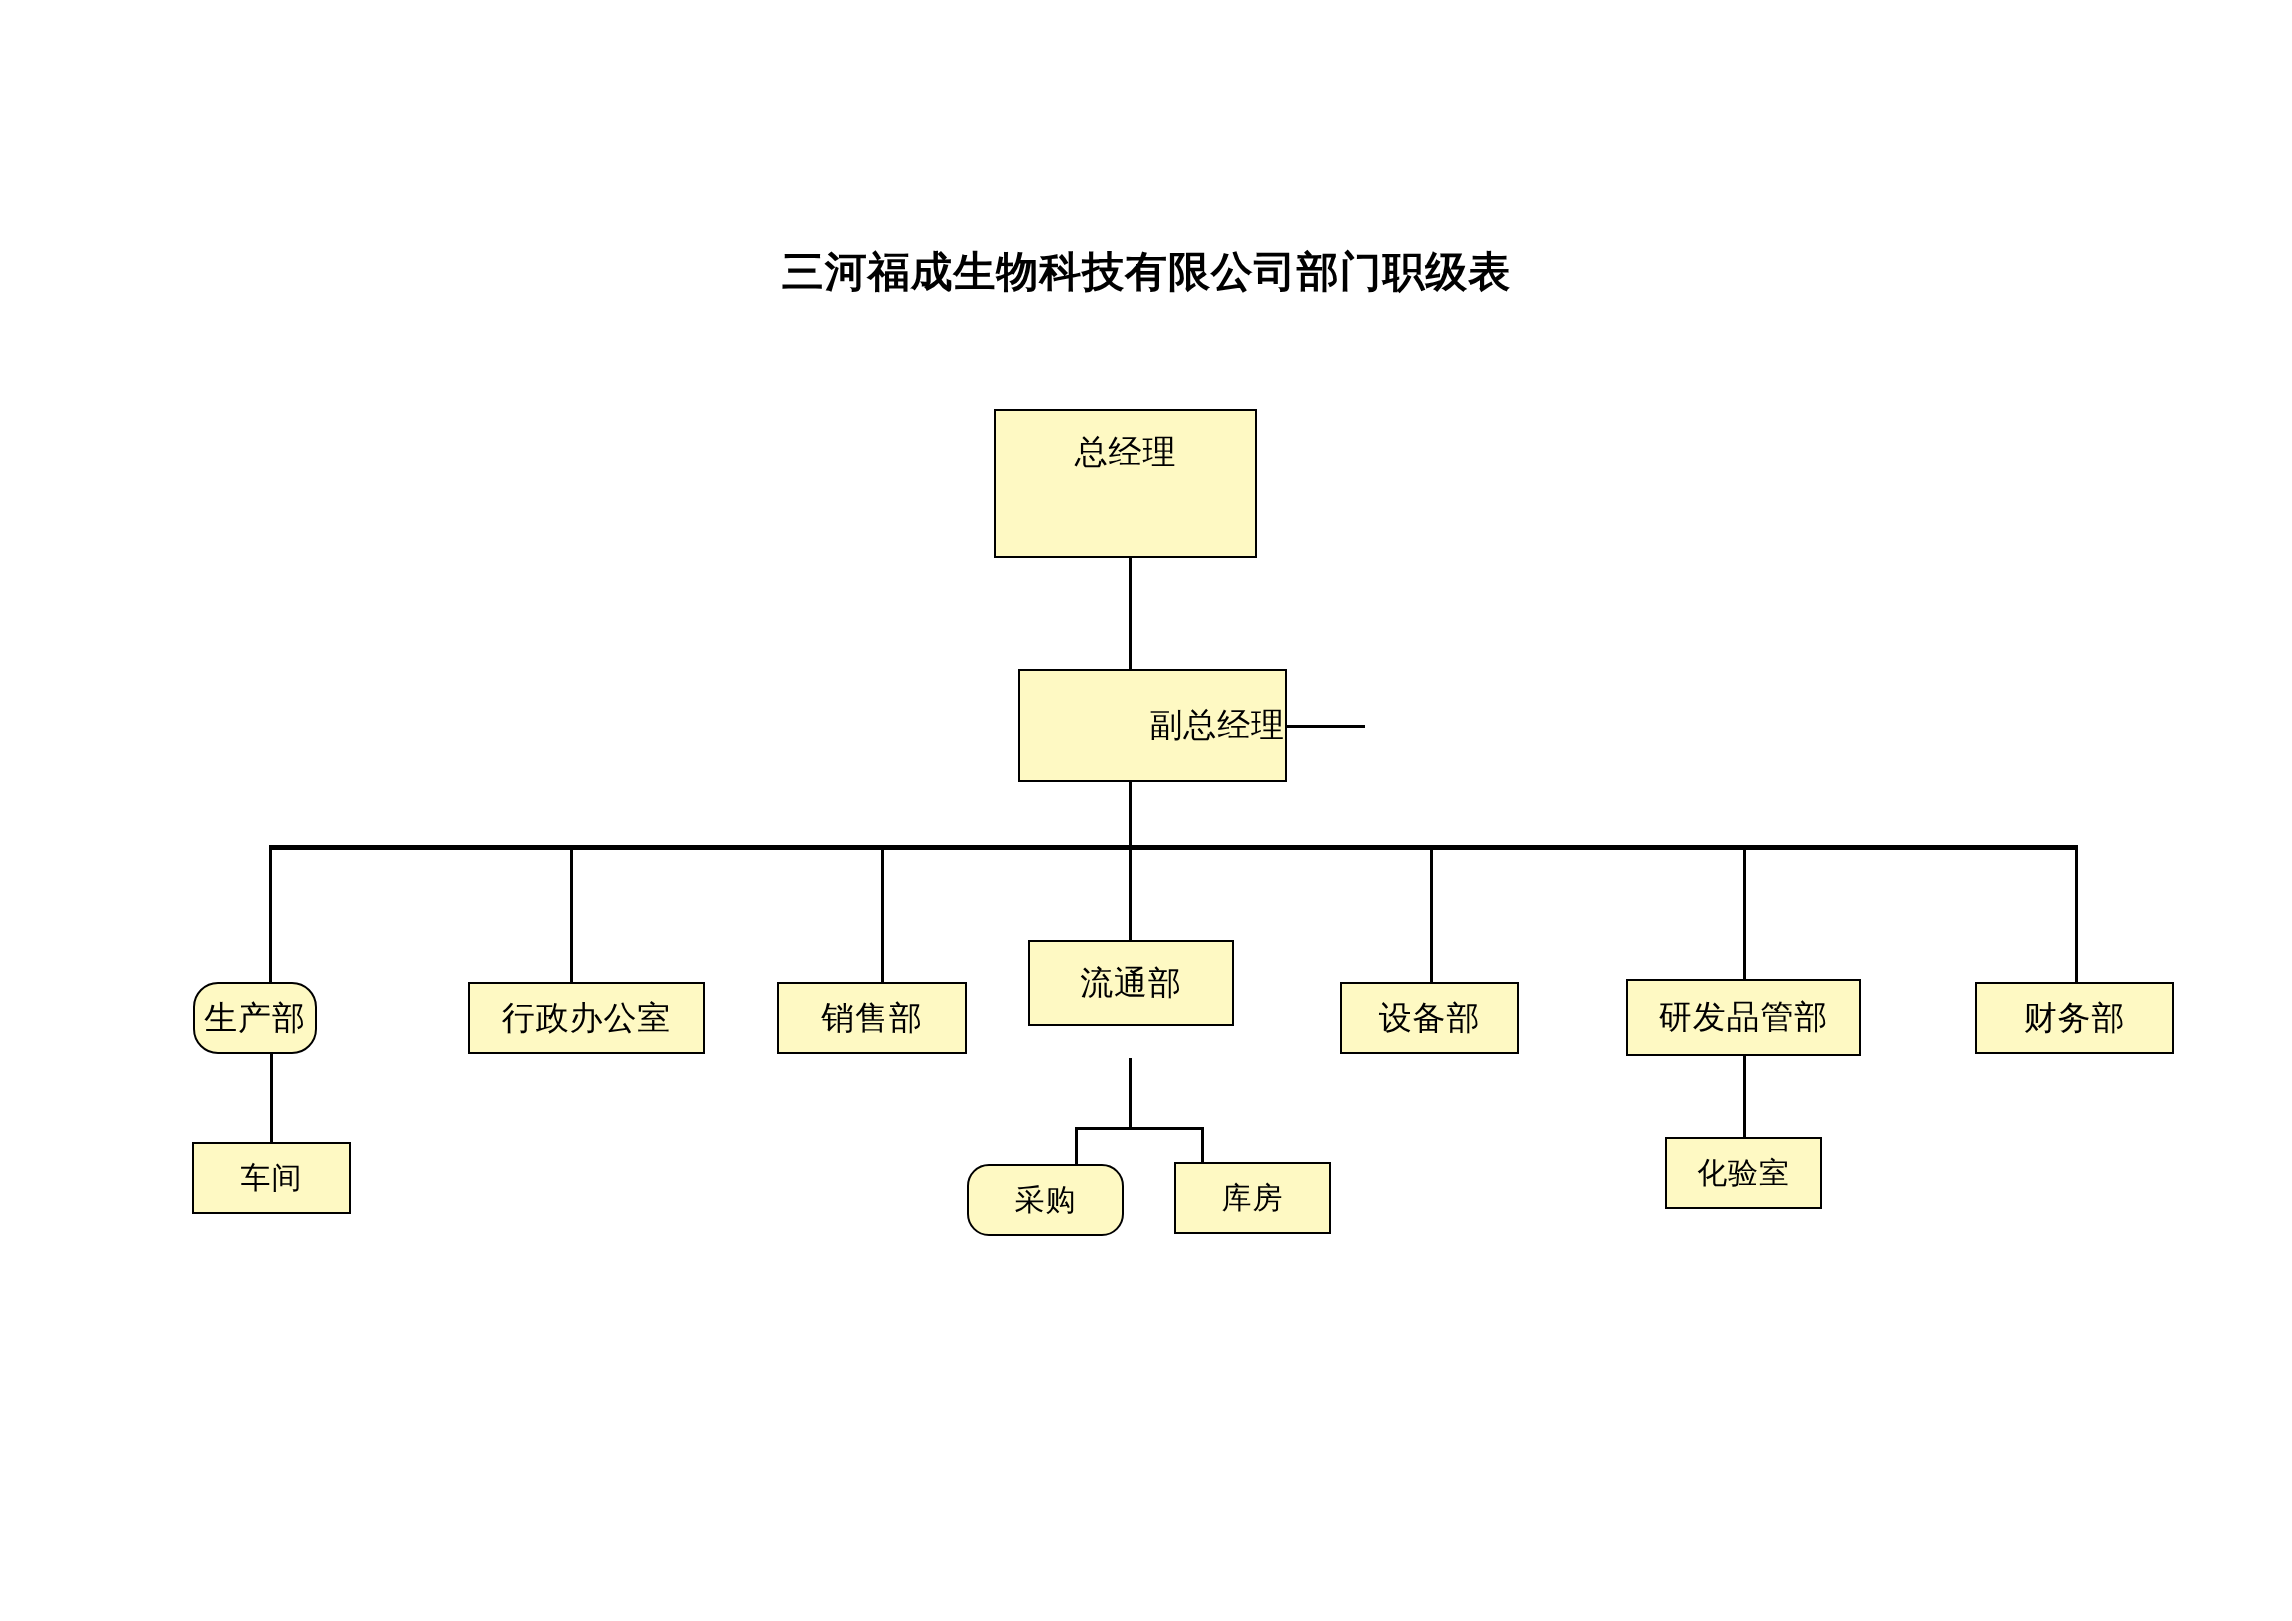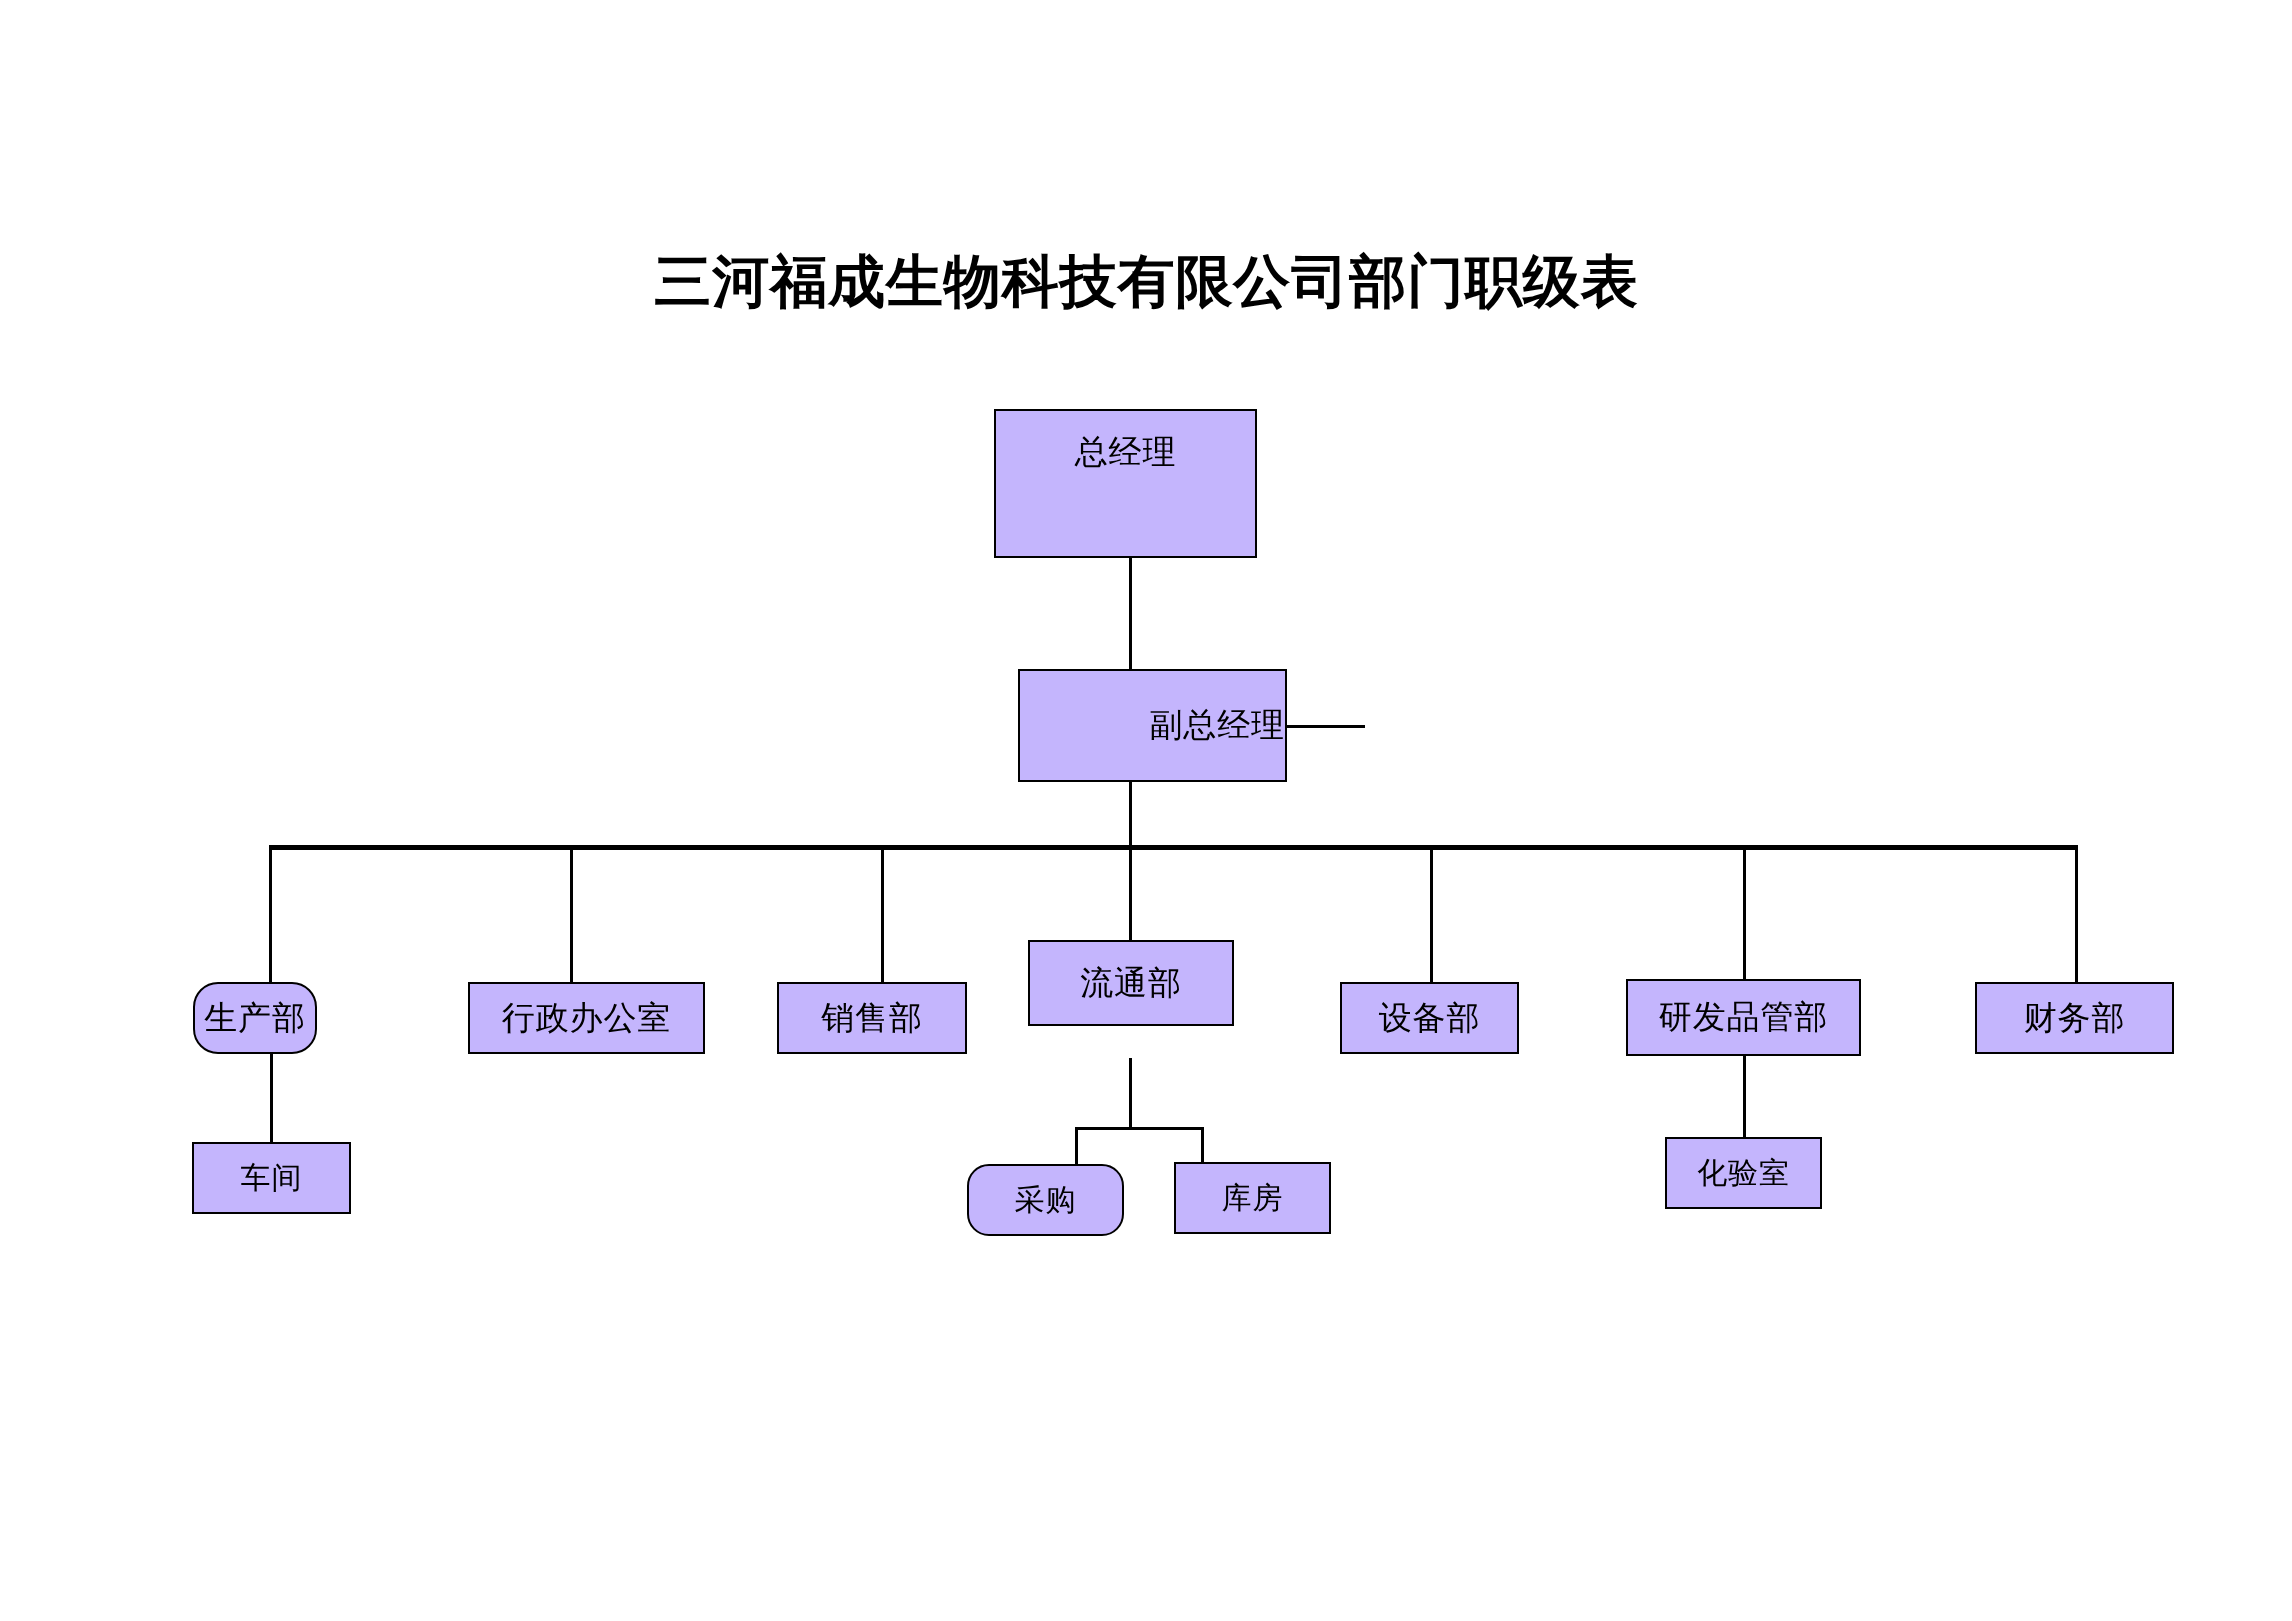--- a/index.html
+++ b/index.html
@@ -16,30 +16,30 @@
     overflow: hidden;
   }
   #chart-title {
     position: absolute;
     left: 0;
     top: 244px;
     width: 2293px;
     text-align: center;
     font-family: "DejaVu Sans", "Liberation Sans", sans-serif;
     font-weight: bold;
-    font-size: 57px;
+    font-size: 42px;
     letter-spacing: 0.9px;
     color: #000000;
     white-space: nowrap;
   }
   .node {
     position: absolute;
     box-sizing: border-box;
     border: 2.7px solid #000000;
-    background: #c4b5fd;
+    background: #fef9c3;
     color: #000000;
     display: flex;
     align-items: center;
     justify-content: center;
     text-align: center;
     font-size: 33px;
     line-height: 1.28;
     letter-spacing: 0.9px;
     z-index: 2;
   }

